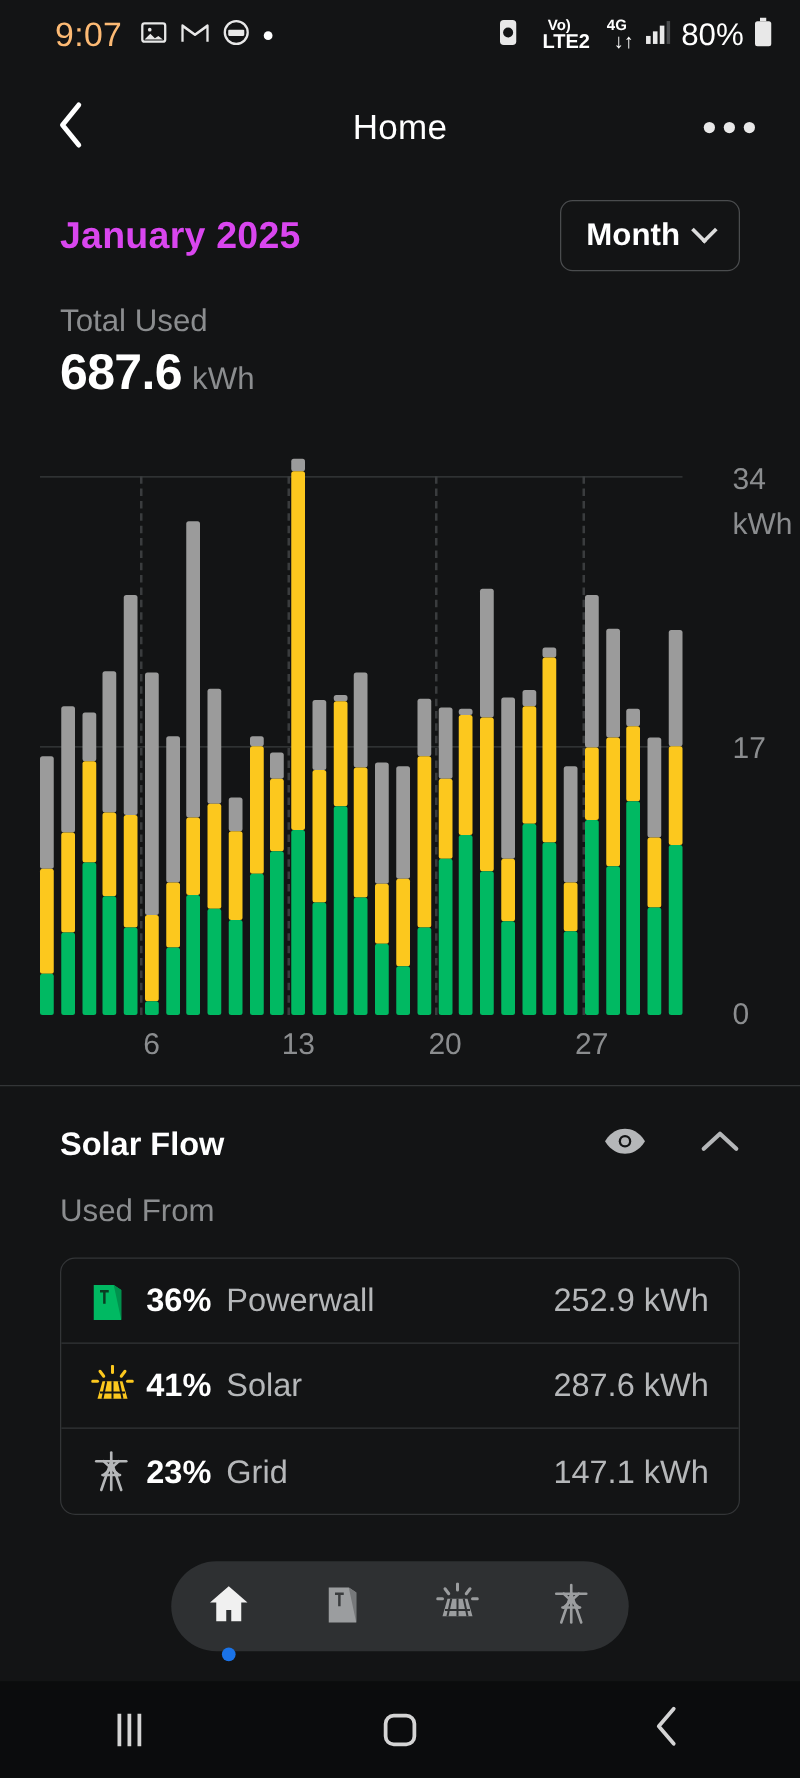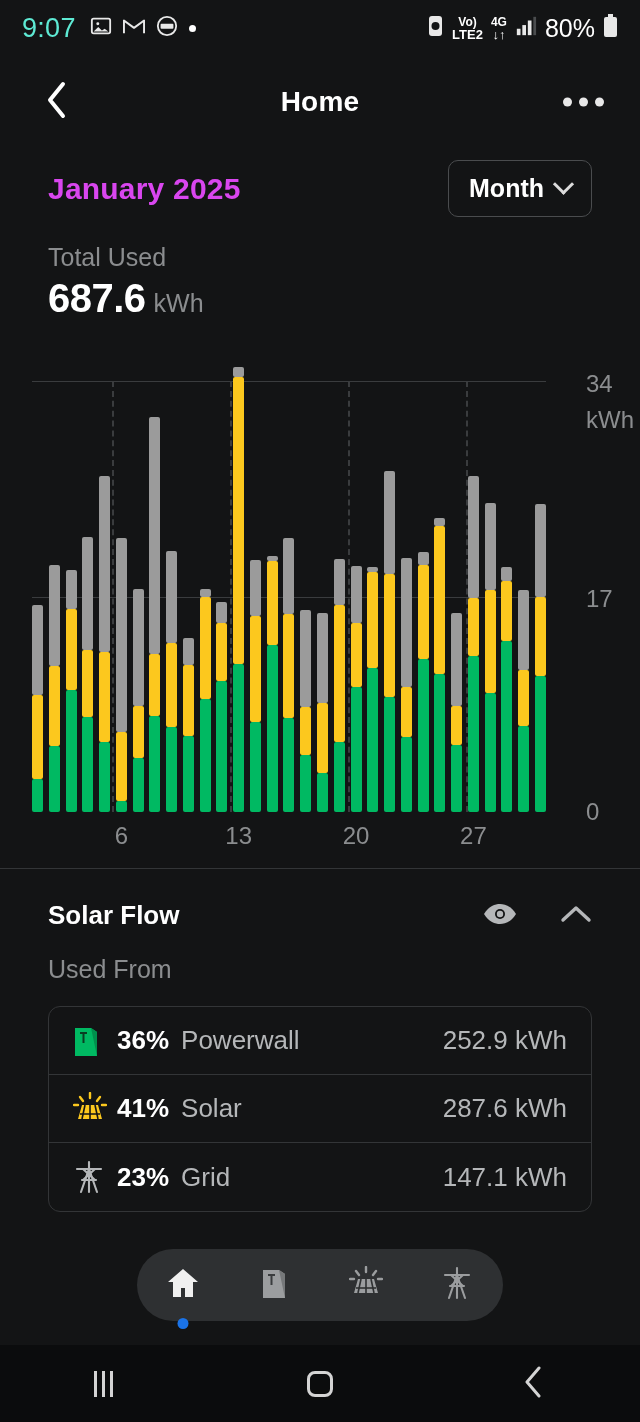--- a/index.html
+++ b/index.html
@@ -9,37 +9,37 @@
     font-family:"Liberation Sans", sans-serif;
     background:#131415; color:#fff;
     -webkit-font-smoothing:antialiased;
   }
 
   
   .statusbar{
     position:absolute; left:0; top:0; width:640px; height:56px;
     display:flex; align-items:center; padding:0 22px; background:#131415;
   }
-  .sb-time{ font-size:27px; font-weight:400; letter-spacing:.3px; color:#5eead4; }
+  .sb-time{ font-size:27px; font-weight:400; letter-spacing:.3px; color:#fdba74;margin-left:22px; }
   .sb-left-icons{ display:flex; align-items:center; gap:11px; margin-left:14px; }
   .sb-right{ margin-left:auto; display:flex; align-items:center; gap:8px; }
   .sb-batt-pct{ font-size:25px; font-weight:400; color:#fff; }
   .sb-dot{ width:7px; height:7px; border-radius:50%; background:#fff; display:inline-block; }
   .sb-stack{ display:flex; flex-direction:column; align-items:center; line-height:1; }
   .sb-stack .a{ font-size:12px; font-weight:700;text-align:right; }
-  .sb-stack .b{ font-size:13px; font-weight:700; }
+  .sb-stack .b{ font-size:16px; font-weight:700;margin-left:11px; }
 
   
   .navbar{
     position:absolute; left:0; top:56px; width:640px; height:92px;
     display:flex; align-items:center; justify-content:center;
   }
   .nav-back{ position:absolute; left:36px; top:50%; transform:translateY(-50%);
     width:40px; height:40px; display:flex; align-items:center; justify-content:center; cursor:pointer; }
-  .nav-title{ font-size:28px; font-weight:700; color:#fff; letter-spacing:.2px;text-align:center; }
+  .nav-title{ font-size:28px; font-weight:400; color:#fff; letter-spacing:.2px;text-align:center; }
   .nav-more{ position:absolute; right:36px; top:50%; transform:translateY(-50%);
     display:flex; gap:7px; align-items:center; cursor:pointer; }
   .nav-more i{ width:9px; height:9px; border-radius:50%; background:#e8e8e8; display:block; }
 
   
   .summary{ position:absolute; left:0; top:160px; width:640px; padding:0 48px; }
   .sum-row{ display:flex; align-items:center; justify-content:space-between; }
   .period-title{ font-size:30px; font-weight:700; color:#d946ef; letter-spacing:.2px; }
   .period-select{
     border:1px solid #4a4c4e; border-radius:10px; padding:13px 20px;

